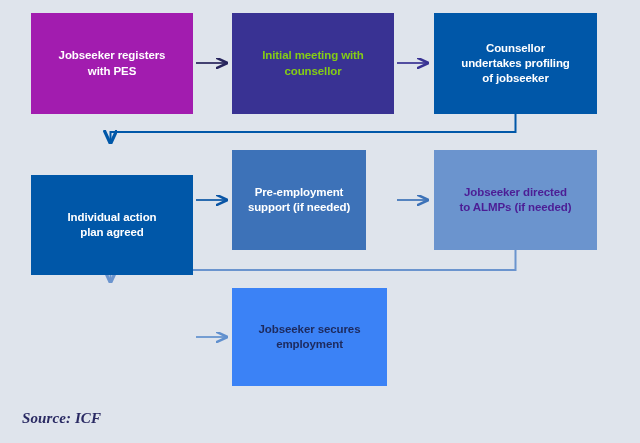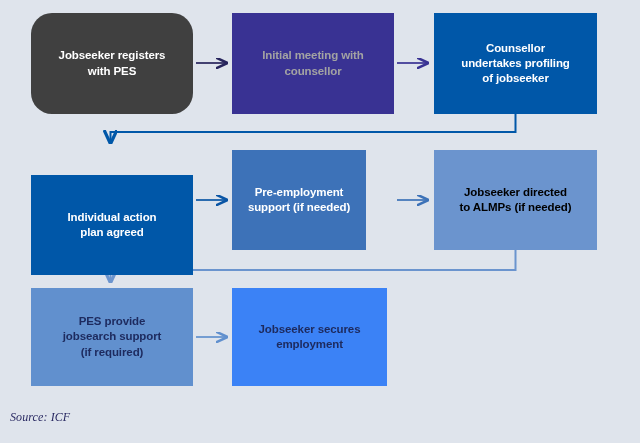--- a/index.html
+++ b/index.html
@@ -37,27 +37,28 @@
   .conn-svg {
     position: absolute;
     left: 0;
     top: 0;
     width: 640px;
     height: 443px;
     pointer-events: none;
   }
   .source-note {
     position: absolute;
-    left: 10px;
+    left: 22px;
     top: 410px;
-    font-size: 12px;
+    font-size: 15px;
     font-style: italic;
     font-family: "Liberation Serif", serif;
     color: #2a2a63;
     letter-spacing: 0.1px;
+    font-weight: bold;
   }
 </style>
 </head>
 <body style="background: rgb(223, 228, 236);">
 
 <div id="flow-canvas">
 
   <svg class="conn-svg" viewBox="0 0 640 443">
     <defs>
       <marker id="ah1" markerWidth="7" markerHeight="7" refX="6" refY="3.2" orient="auto">
@@ -99,49 +100,44 @@
       <line x1="397" y1="200" x2="427" y2="200" stroke="#3d72b8" stroke-width="1.7" marker-end="url(#ah5)"></line>
     </g>
     <g>
       <path d="M515.5,250 L515.5,270 L110.5,270 L110.5,281" fill="none" stroke="#6b94ce" stroke-width="2" marker-end="url(#ah6)"></path>
     </g>
     <g>
       <line x1="196" y1="337" x2="226" y2="337" stroke="#6190ce" stroke-width="1.7" marker-end="url(#ah7)"></line>
     </g>
   </svg>
 
-  <div class="node" id="node-n1" style="left: 31px; top: 13px; width: 162px; height: 101px; background: #404040; color: rgb(255, 255, 255); border-radius: 21px;">
+  <div class="node" id="node-n1" style="left: 31px; top: 13px; width: 162px; height: 101px; background: #a21caf; color: rgb(255, 255, 255);">
     <span class="node-label">Jobseeker registers
 with PES</span>
   </div>
-  <div class="node" id="node-n2" style="left: 232px; top: 13px; width: 162px; height: 101px; background: rgb(57, 50, 147); color: #a3a3a3;">
+  <div class="node" id="node-n2" style="left: 232px; top: 13px; width: 162px; height: 101px; background: rgb(57, 50, 147); color: #84cc16;">
     <span class="node-label">Initial meeting with
 counsellor</span>
   </div>
   <div class="node" id="node-n3" style="left: 434px; top: 13px; width: 163px; height: 101px; background: rgb(0, 87, 168); color: rgb(255, 255, 255);">
     <span class="node-label">Counsellor
 undertakes profiling
 of jobseeker</span>
   </div>
   <div class="node" id="node-n4" style="left: 31px; top: 150px; width: 162px; height: 100px; background: rgb(0, 87, 168); color: rgb(255, 255, 255); margin-top: 25px;">
     <span class="node-label">Individual action
 plan agreed</span>
   </div>
   <div class="node" id="node-n5" style="left: 232px; top: 150px; width: 134px; height: 100px; background: rgb(61, 114, 184); color: rgb(255, 255, 255);">
     <span class="node-label">Pre-employment
 support (if needed)</span>
   </div>
-  <div class="node" id="node-n6" style="left: 434px; top: 150px; width: 163px; height: 100px; background: rgb(107, 148, 206); color: #000000;">
+  <div class="node" id="node-n6" style="left: 434px; top: 150px; width: 163px; height: 100px; background: rgb(107, 148, 206); color: #4c1d95;">
     <span class="node-label">Jobseeker directed
 to ALMPs (if needed)</span>
-  </div>
-  <div class="node" id="node-n7" style="left: 31px; top: 288px; width: 162px; height: 98px; background: rgb(97, 144, 206); color: rgb(29, 42, 94);">
-    <span class="node-label">PES provide
-jobsearch support
-(if required)</span>
   </div>
   <div class="node" id="node-n8" style="left: 232px; top: 288px; width: 155px; height: 98px; background: #3b82f6; color: rgb(29, 42, 94);">
     <span class="node-label">Jobseeker secures
 employment</span>
   </div>
 
   <div class="source-note">Source: ICF</div>
 
 </div>
 

